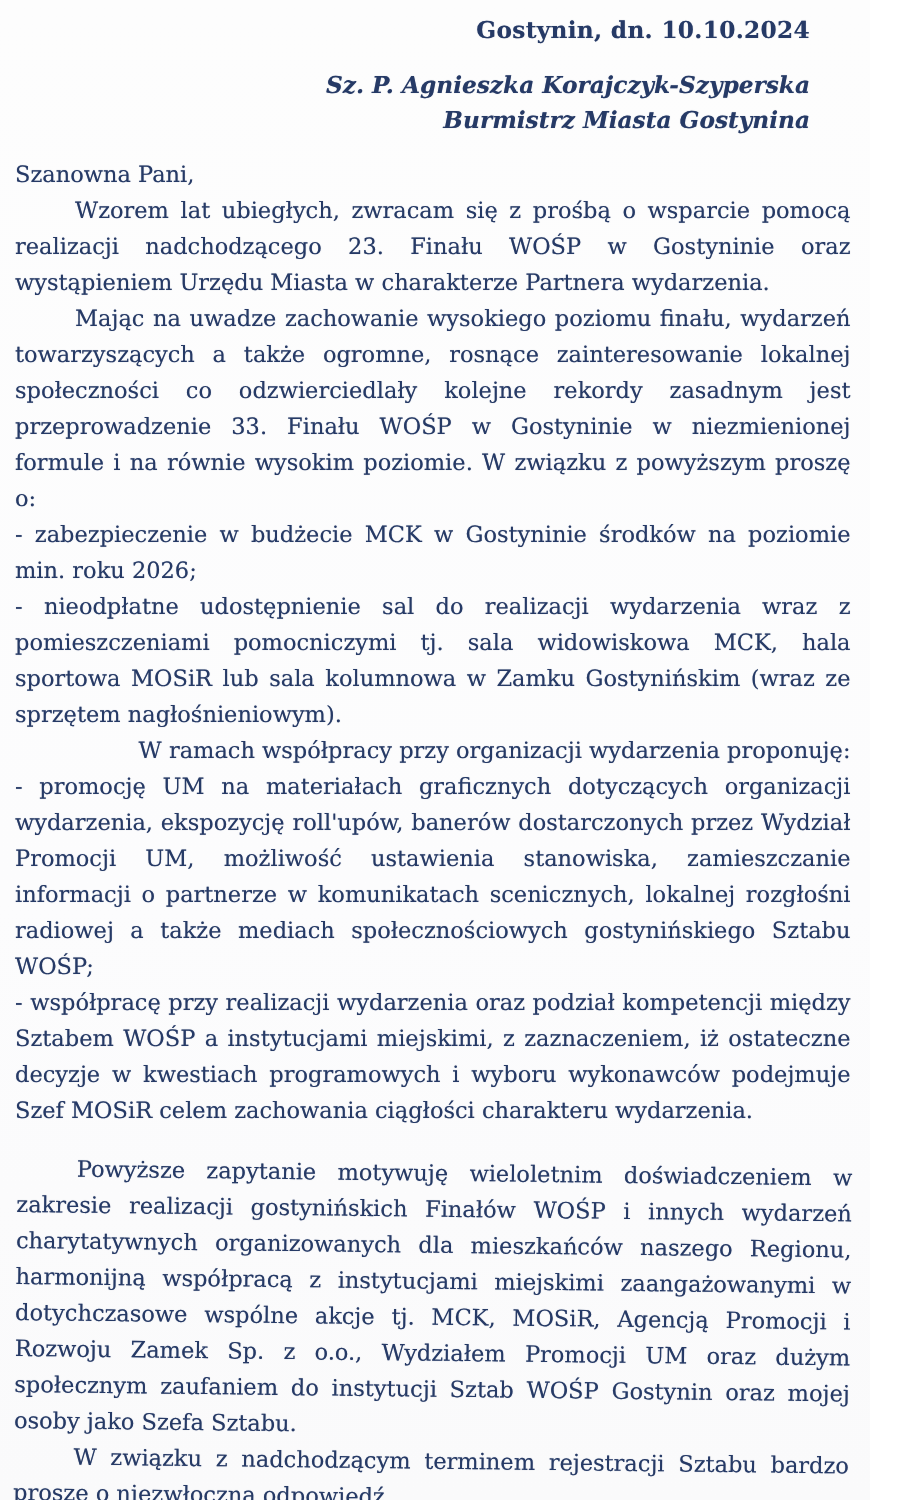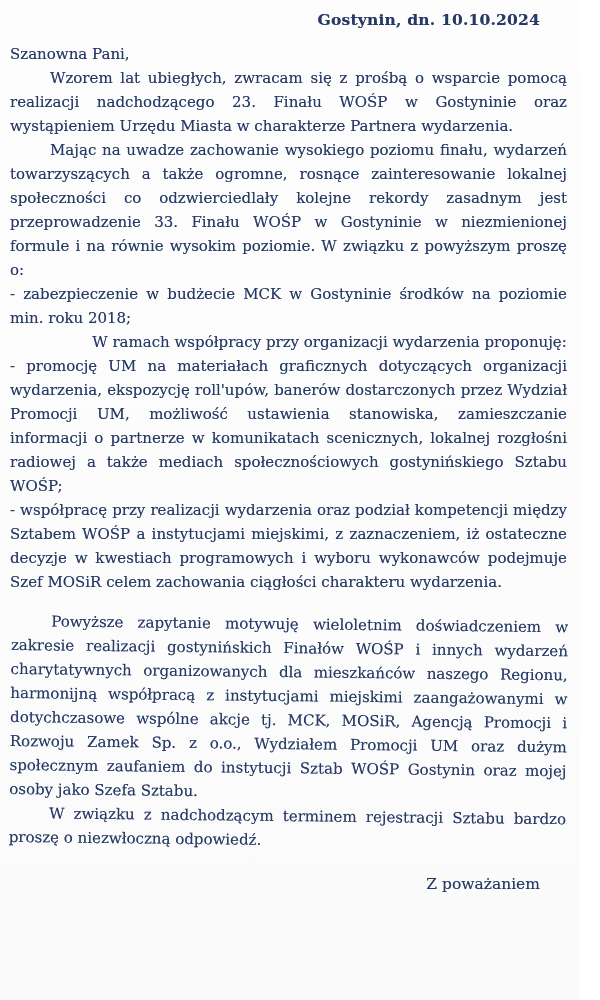--- a/index.html
+++ b/index.html
@@ -24,43 +24,48 @@
   .recipient{ margin-top:16px; font-weight:bold; font-style:italic; font-size:15.5px; line-height:23px; }
 
   
   .letter-body{ padding:0 13px 0 10px; margin-top:13px; }
   .greeting{ font-size:15px; margin:0 0 14px 0; }
   .letter-body p{
     margin:0; font-size:15px; line-height:24px;
     text-align:justify;
   }
   p.indent{ text-indent:40px; }
-  p.deep-indent{ text-indent:82px; text-align:center; }
+  p.deep-indent{ text-indent:82px; text-align:right; }
   .gap-top{ margin-top:15px !important; }
   .skew{ transform:rotate(0.65deg); transform-origin:0 50%; }
 
   
   .closing{ position:relative; height:160px; margin-top:10px; }
   .valediction{ position:absolute; top:16px; right:40px; font-size:15.5px; }
 </style>
 </head>
 <body>
 
 <div class="page">
 
   <div class="header">
     <div class="place-date scan-ink">Gostynin, dn. 10.10.2024</div>
+    <div class="recipient">
+      <div class="scan-ink">Sz. P.  Agnieszka Korajczyk-Szyperska</div>
+      <div class="scan-ink">Burmistrz Miasta Gostynina</div>
+    </div>
   </div>
 
   <div class="letter-body">
     <p class="greeting scan-ink">Szanowna Pani,</p>
 
     <p class="indent scan-ink">Wzorem lat ubiegłych, zwracam się z prośbą o wsparcie pomocą realizacji nadchodzącego 23. Finału WOŚP w Gostyninie oraz wystąpieniem Urzędu Miasta w charakterze Partnera wydarzenia.</p>
     <p class="indent scan-ink">Mając na uwadze zachowanie wysokiego poziomu finału, wydarzeń towarzyszących a także ogromne, rosnące zainteresowanie lokalnej społeczności co odzwierciedlały kolejne rekordy zasadnym jest przeprowadzenie 33. Finału WOŚP w Gostyninie w niezmienionej formule i na równie wysokim poziomie. W związku z powyższym proszę o:</p>
-    <p class="scan-ink">- zabezpieczenie w budżecie MCK w Gostyninie środków na poziomie min. roku 2018;</p>
+    <p class="scan-ink">- zabezpieczenie w budżecie MCK w Gostyninie środków na poziomie min. roku 2026;</p>
+    <p class="scan-ink">- nieodpłatne udostępnienie sal do realizacji wydarzenia wraz z pomieszczeniami pomocniczymi tj. sala widowiskowa MCK, hala sportowa MOSiR lub sala kolumnowa w Zamku Gostynińskim (wraz ze sprzętem nagłośnieniowym).</p>
     <p class="deep-indent scan-ink">W ramach współpracy przy organizacji wydarzenia proponuję:</p>
     <p class="scan-ink">- promocję UM na materiałach graficznych dotyczących organizacji wydarzenia, ekspozycję roll'upów, banerów dostarczonych przez Wydział Promocji UM,  możliwość ustawienia stanowiska, zamieszczanie informacji o partnerze w komunikatach scenicznych, lokalnej rozgłośni radiowej a także mediach społecznościowych gostynińskiego Sztabu WOŚP;</p>
     <p class="scan-ink">- współpracę przy realizacji wydarzenia oraz podział kompetencji między Sztabem WOŚP a instytucjami miejskimi, z zaznaczeniem, iż ostateczne decyzje w kwestiach programowych i wyboru wykonawców podejmuje Szef MOSiR celem zachowania ciągłości charakteru wydarzenia.</p>
     <div class="skew">
       <p class="indent gap-top scan-ink">Powyższe zapytanie motywuję wieloletnim doświadczeniem w zakresie realizacji gostynińskich Finałów WOŚP i innych wydarzeń charytatywnych organizowanych dla mieszkańców naszego Regionu, harmonijną współpracą z instytucjami miejskimi zaangażowanymi w dotychczasowe wspólne akcje tj. MCK, MOSiR, Agencją Promocji i Rozwoju Zamek Sp. z o.o., Wydziałem Promocji UM oraz dużym społecznym zaufaniem do instytucji Sztab WOŚP Gostynin oraz mojej osoby jako Szefa Sztabu.</p>
       <p class="indent scan-ink">W związku z nadchodzącym terminem rejestracji Sztabu bardzo proszę o niezwłoczną odpowiedź.</p>
     </div>
   </div>
 
   <div class="closing">

